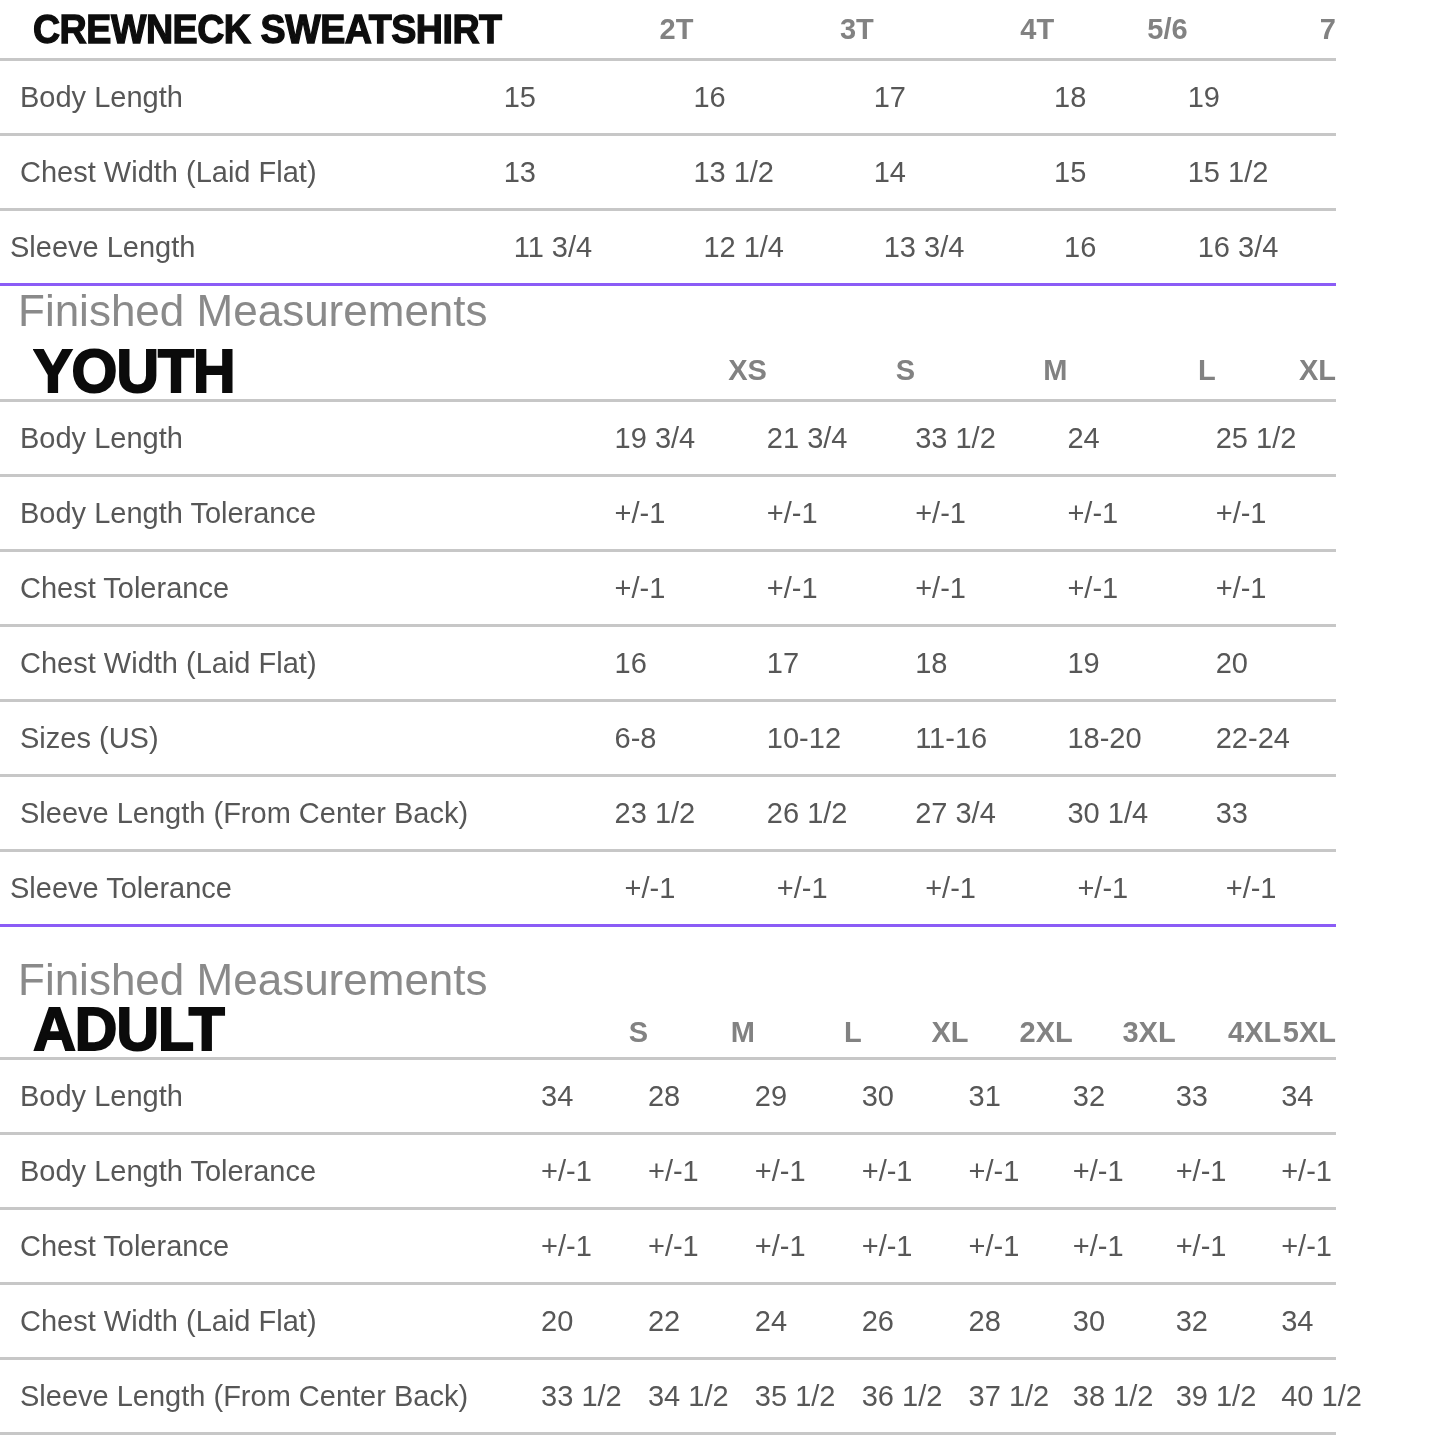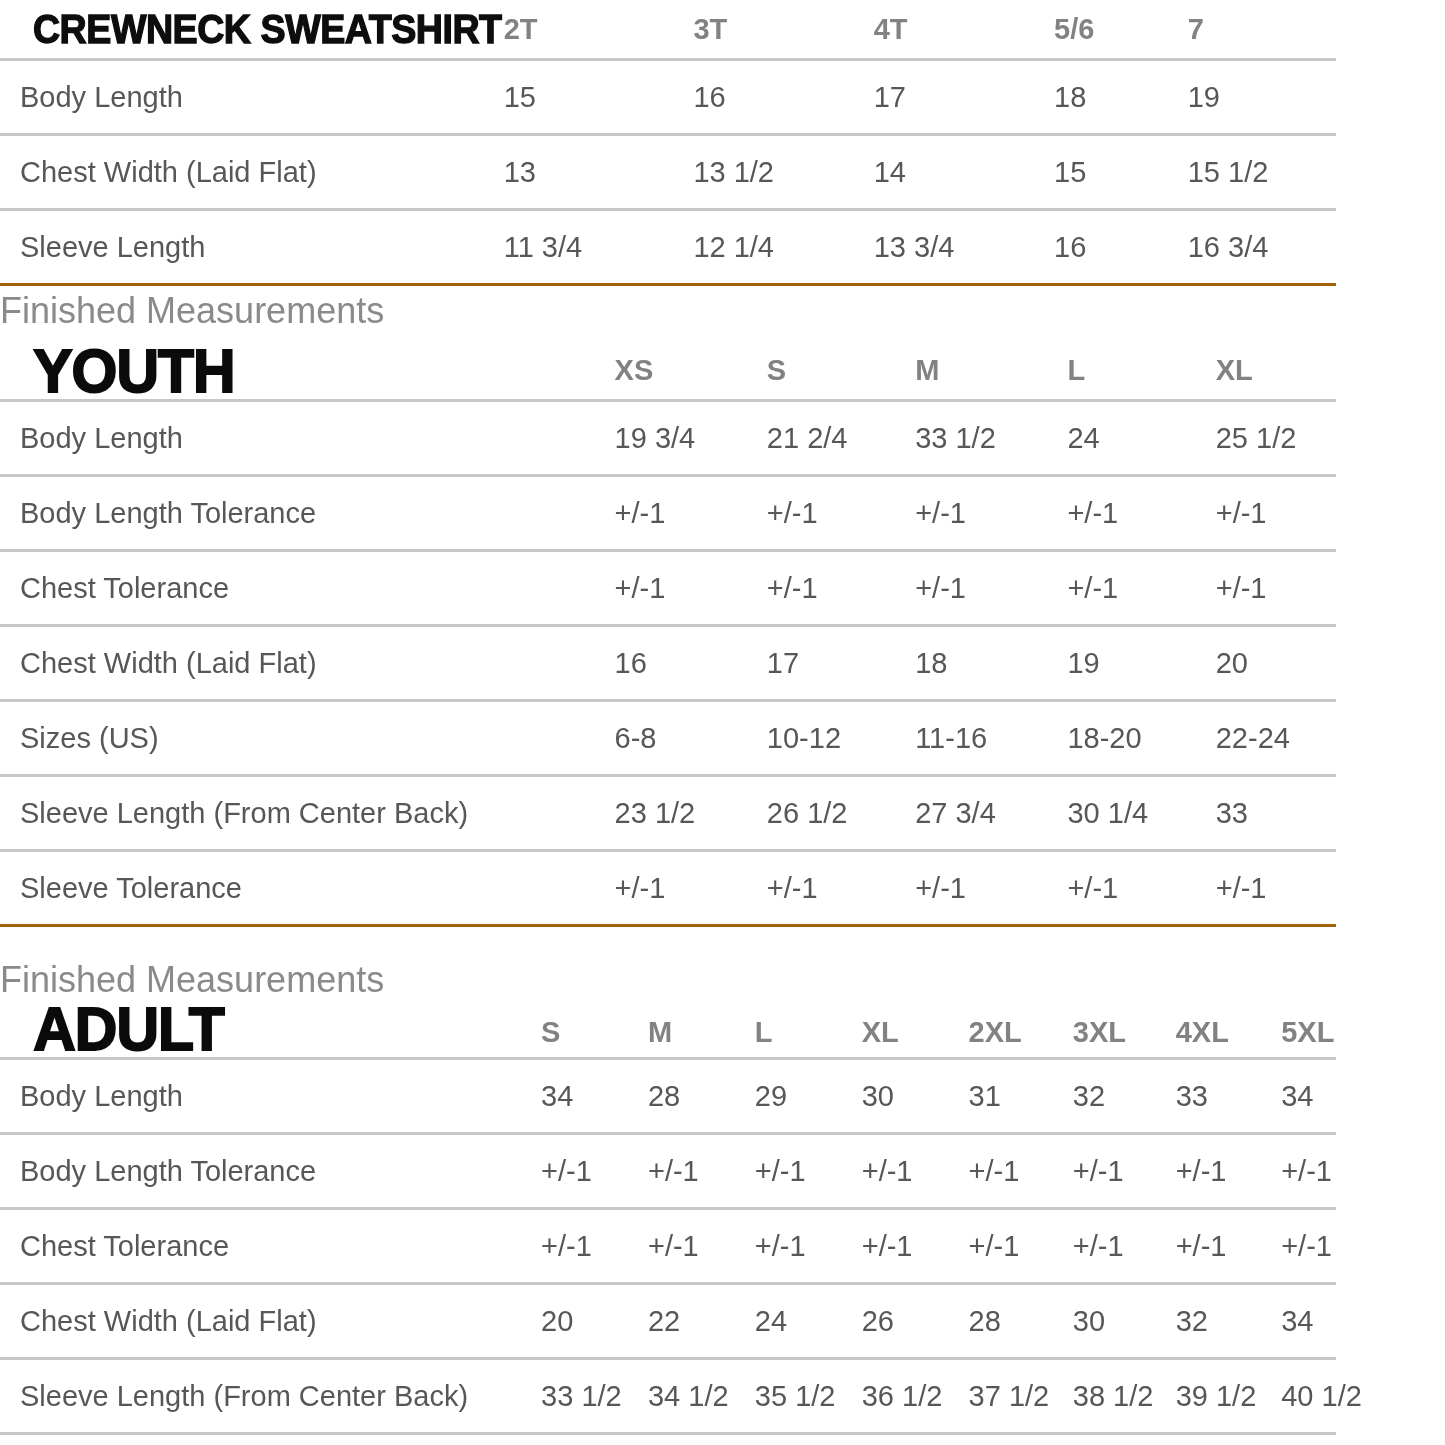--- a/index.html
+++ b/index.html
@@ -24,47 +24,49 @@
     font-weight:normal;
   }
   tbody td {
     height:72px;
     font-size:29px;
     color:#575757;
     vertical-align:middle;
     border-top:3px solid #c7c7c7;
   }
   td.row-label { padding-left:20px; }
-  table.bordered-bottom tbody tr:last-child td { border-bottom:3px solid #a16207; }
+  table.bordered-bottom tbody tr:last-child td { border-bottom:3px solid #8b5cf6;padding-left:10px; }
 
   thead th.col-head {
     font-size:29px;
     font-weight:bold;
     color:#828282;
+    text-align:right;
   }
 
   
   #tbl-toddler thead th { height:58px; vertical-align:middle; }
   .table-title-sm {
     display:inline-block;
     transform:scaleX(.94);
     transform-origin:left center;
     padding-left:35px;
     font-size:40px;
     font-weight:bold;
     letter-spacing:-0.5px;
     color:#0d0d0d;
     -webkit-text-stroke:1.3px #0d0d0d;
   }
 
   
   .eyebrow {
-    font-size:36px;
+    font-size:44px;
     color:#8a8a8a;
     line-height:42px;
+    padding-left:18px;
   }
   #sec-youth .eyebrow { margin-top:4px; }
   #sec-adult .eyebrow { margin-top:32px; }
 
   #tbl-youth thead th { height:55px; vertical-align:bottom; }
   #tbl-youth thead th.col-head { padding-bottom:12px; }
   #tbl-adult thead th { height:48px; vertical-align:bottom;margin-top:28px; }
   #tbl-adult thead th.col-head { padding-bottom:8px; }
 
   .table-title-lg {
@@ -150,21 +152,21 @@
             <th class="col-head">S</th>
             <th class="col-head">M</th>
             <th class="col-head">L</th>
             <th class="col-head">XL</th>
           </tr>
         </thead>
         <tbody>
           <tr>
             <td class="row-label">Body Length</td>
             <td>19 3/4</td>
-            <td>21 2/4</td>
+            <td>21 3/4</td>
             <td>33 1/2</td>
             <td>24</td>
             <td>25 1/2</td>
           </tr>
           <tr>
             <td class="row-label">Body Length Tolerance</td>
             <td>+/-1</td>
             <td>+/-1</td>
             <td>+/-1</td>
             <td>+/-1</td>

